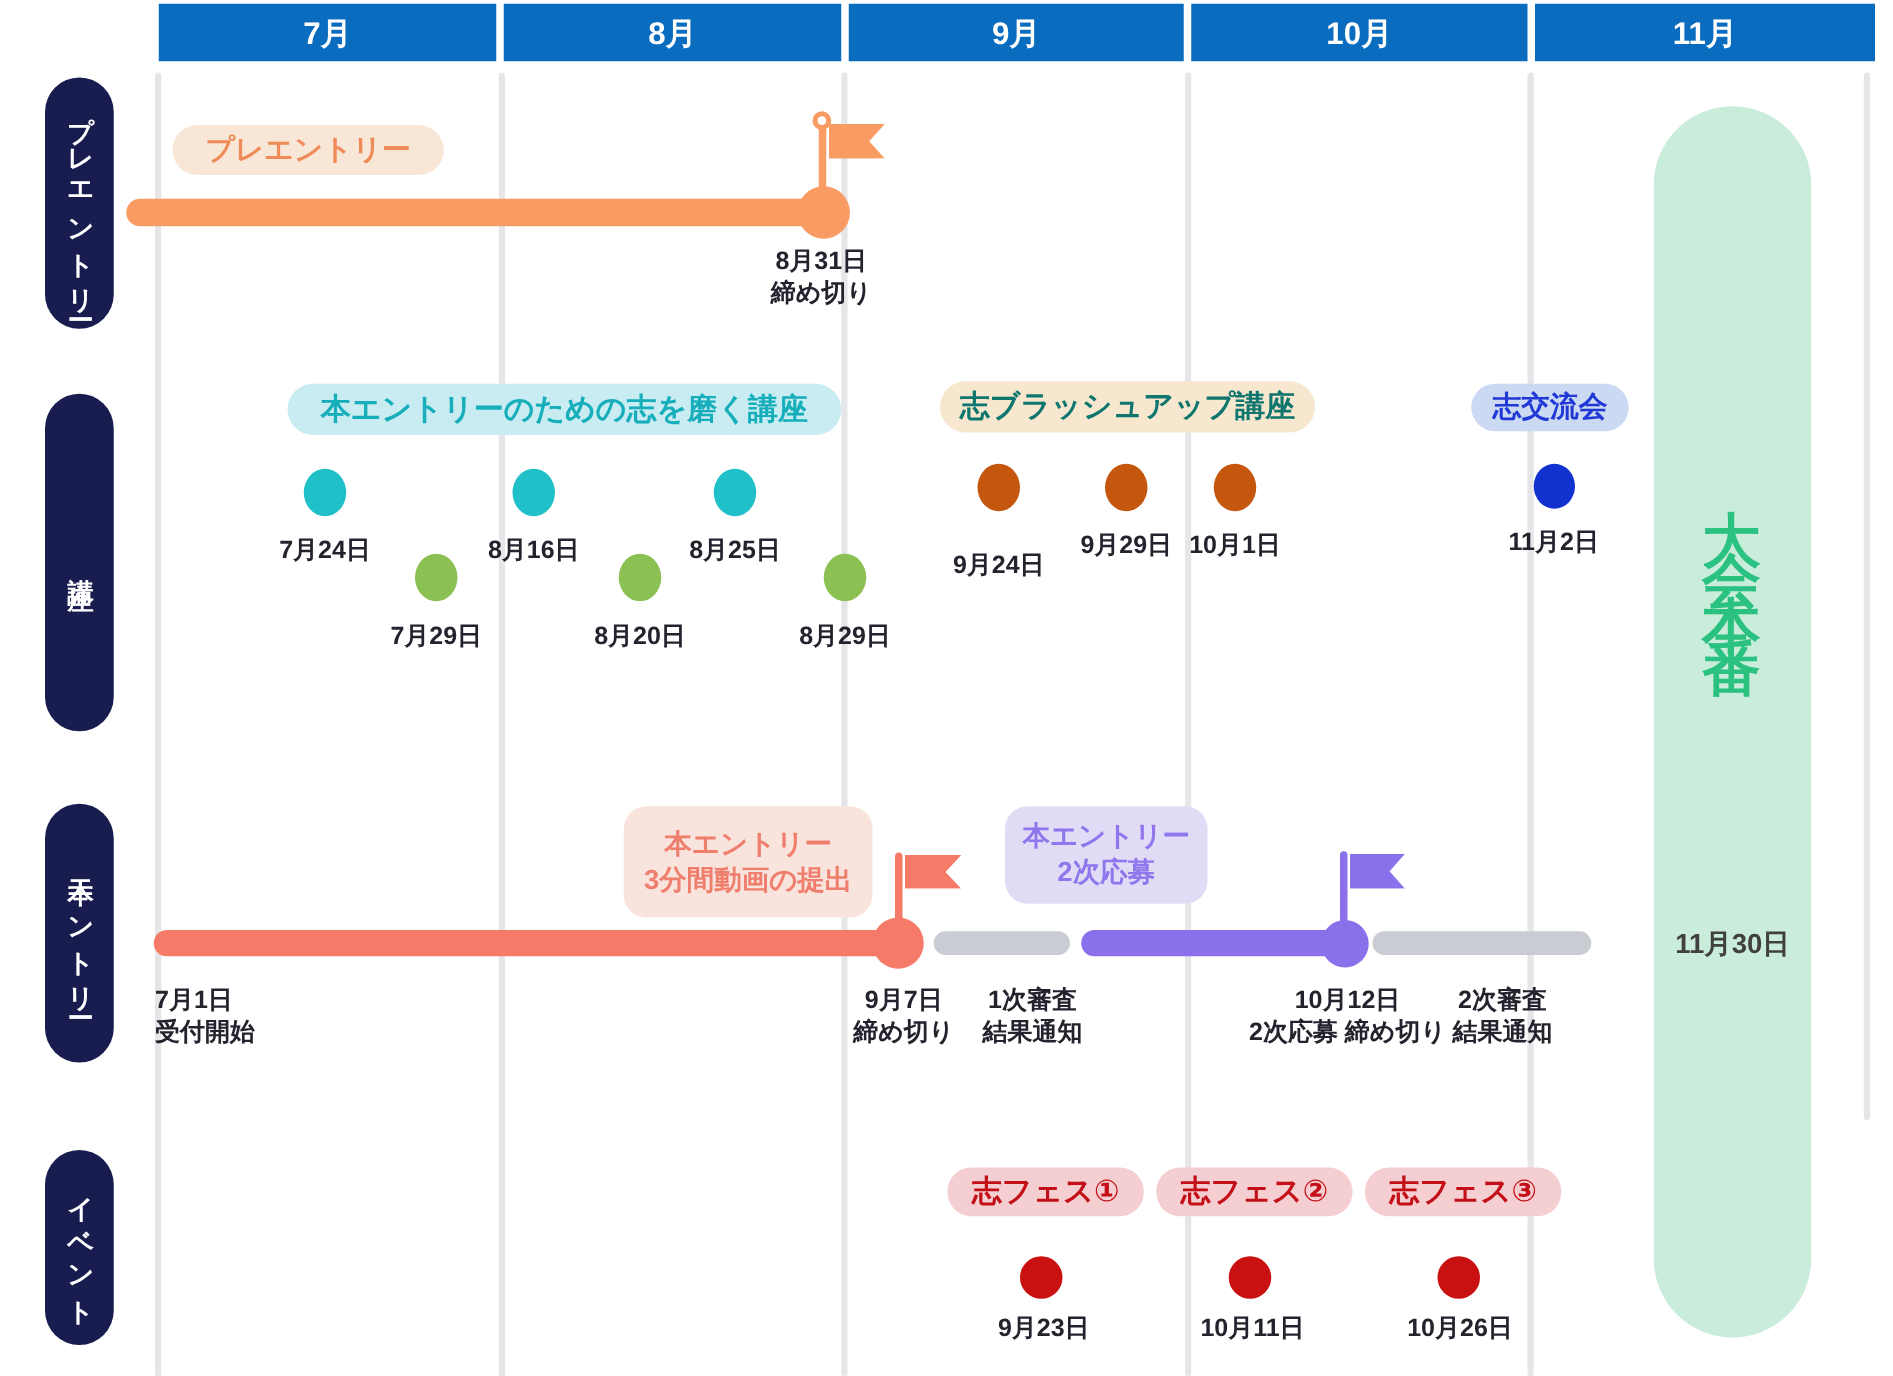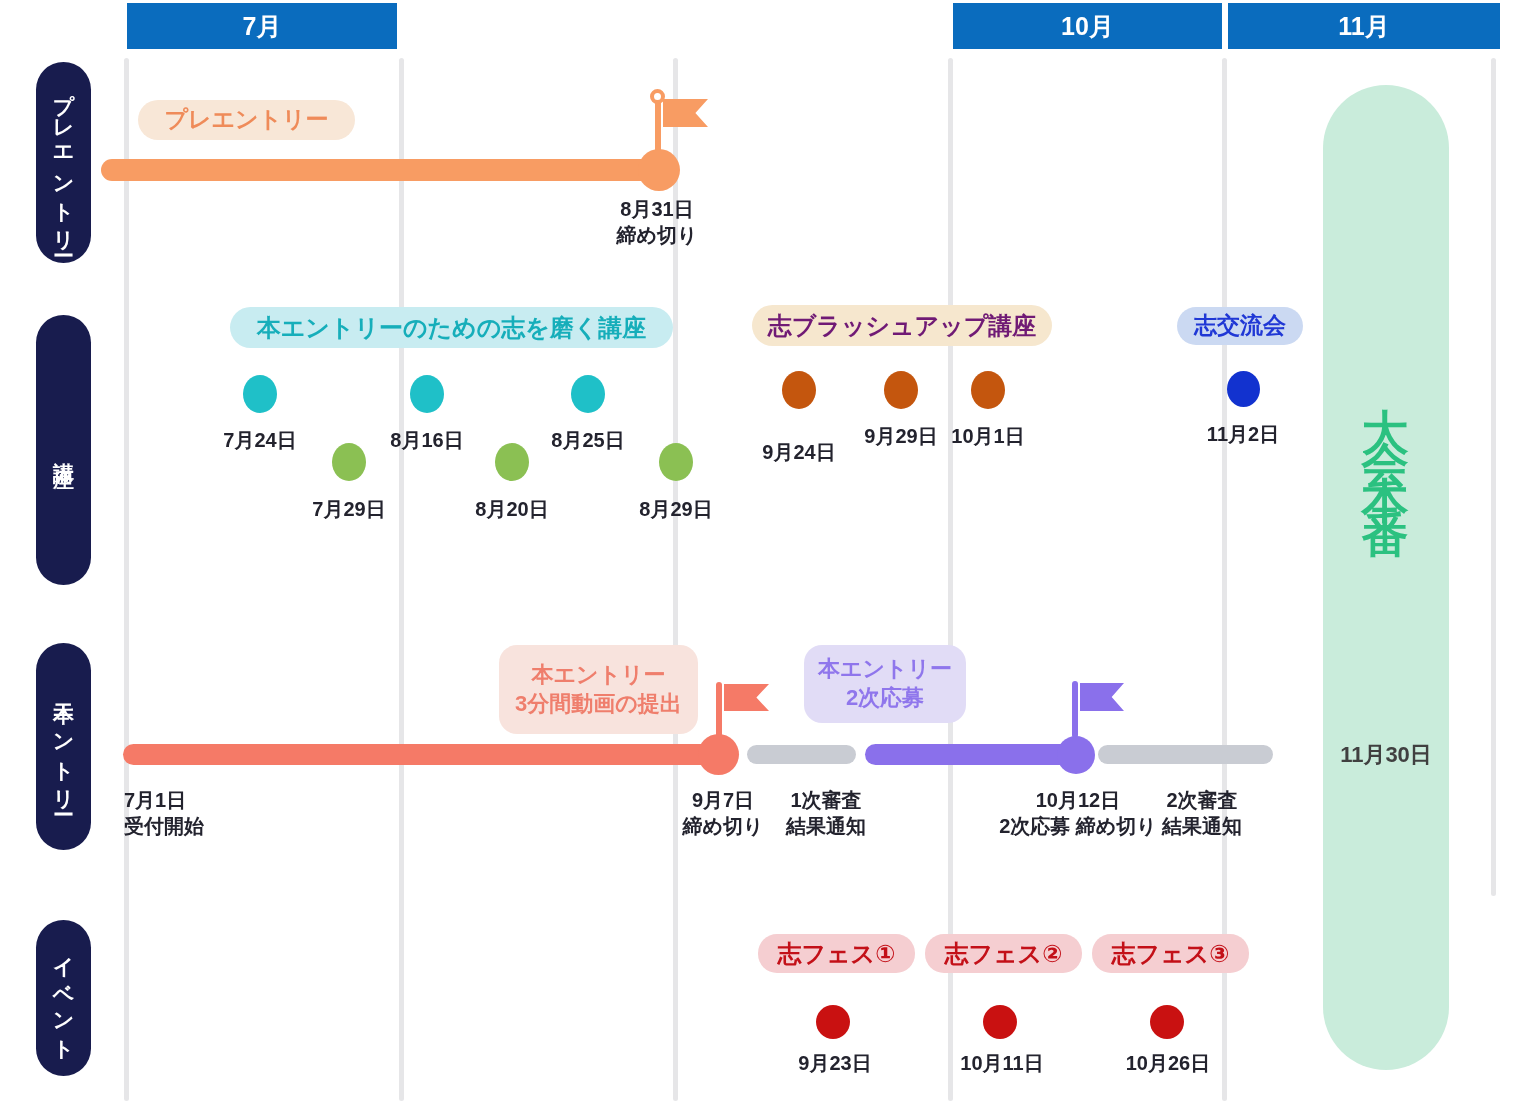--- a/index.html
+++ b/index.html
@@ -40,21 +40,21 @@
   
   .c-orange{background:#F89C63;}
   .bub-orange{background:#F8E7D7;color:#EF8B59;border-radius:20px;font-size:23px;}
   .tail-orange{border-top-color:#F8E7D7;}
   .bub-teal{background:#C8ECF1;color:#16AEBA;border-radius:21px;font-size:24px;}
   .tail-teal{border-top-color:#C8ECF1;}
   .c-teal{background:#1FC0C8;}
   .bub-green{background:#D8EAC2;color:#6EA13C;border-radius:21px;font-size:24px;}
   .tail-green{border-bottom-color:#D8EAC2;}
   .c-green{background:#8BC053;}
-  .bub-rust{background:#F6E7CE;color:#701a75;border-radius:21px;font-size:24px;}
+  .bub-rust{background:#F6E7CE;color:#0f766e;border-radius:21px;font-size:24px;}
   .tail-rust{border-top-color:#F6E7CE;}
   .c-rust{background:#C4560E;}
   .bub-blue{background:#CBD9F2;color:#2038D5;border-radius:19px;font-size:23px;}
   .tail-blue{border-top-color:#CBD9F2;}
   .c-blue{background:#1232CF;}
   .bub-salmon{background:#F8E3DD;color:#EF7E6C;border-radius:18px;font-size:22px;}
   .tail-salmon{border-top-color:#F8E3DD;}
   .c-salmon{background:#F57A67;}
   .c-graybar{background:#C9CCD3;}
   .bub-purple{background:#E1DCF6;color:#8F76EC;border-radius:18px;font-size:22px;}
@@ -70,20 +70,22 @@
     writing-mode:vertical-rl;color:#2BC180;font-size:47px;letter-spacing:34px;
   }
   #finale-date{position:absolute;top:655px;left:0;width:100%;text-align:center;color:#404040;font-size:22px;}
 </style>
 </head>
 <body>
 
 <div id="canvas">
 
   <div class="month-header" style="left:127px;width:270px;">7月</div>
+  <div class="month-header" style="left:403px;width:270px;">8月</div>
+  <div class="month-header" style="left:679px;width:268px;">9月</div>
   <div class="month-header" style="left:953px;width:269px;">10月</div>
   <div class="month-header" style="left:1228px;width:272px;">11月</div>
 
   <div class="gridline" style="left:124px;height:1043px;"></div>
   <div class="gridline" style="left:399px;height:1043px;"></div>
   <div class="gridline" style="left:673px;height:1043px;"></div>
   <div class="gridline" style="left:948px;height:1043px;"></div>
   <div class="gridline" style="left:1222px;height:1043px;"></div>
   <div class="gridline" style="left:1491px;height:838px;"></div>
 

